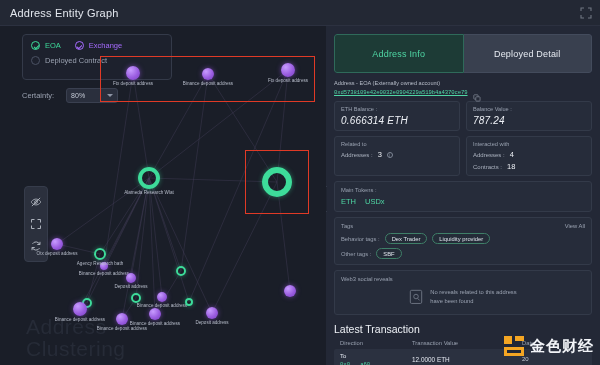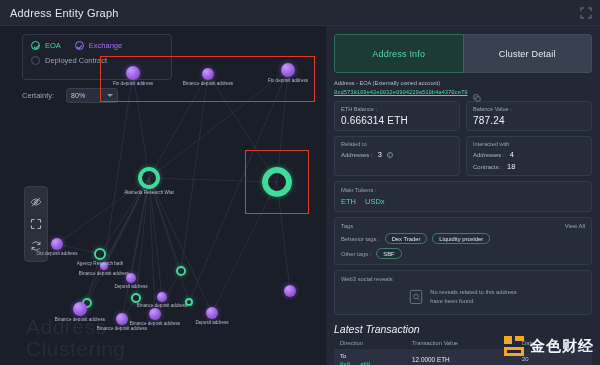--- a/index.html
+++ b/index.html
@@ -121,21 +121,21 @@
     overflow:hidden; text-overflow:clip; white-space:nowrap; max-width:222px;
   }
   .copy-icon { margin-left:5px; width:8px; height:8px; opacity:.75; }
 
   .stat-row { display:flex; gap:6px; margin-top:5px; }
   .card {
     flex:1; border:1px solid #333a49; border-radius:3px; background:#262c3a;
     padding:4px 6px;
   }
   .card-title { font-size:5.6px; color:#98a0af; }
-  .card-big { font-size:10px; color:#eef1f6; margin-top:3px; letter-spacing:.2px; }
+  .card-big { font-size:10px; color:#eef1f6; margin-top:3px; letter-spacing:.2px;font-style:italic; }
   .kv { display:flex; align-items:center; font-size:6px; color:#cfd5e0; margin-top:3px; }
   .kv .k { color:#aab1be; margin-right:5px; }
   .kv .v { color:#eef1f6; font-size:7.5px; }
   .info-dot {
     margin-left:5px; width:6px; height:6px; border-radius:50%;
     border:.8px solid #7e8695; font-size:4.5px; line-height:5px; text-align:center; color:#7e8695;
   }
 
   .box { border:1px solid #333a49; border-radius:3px; background:#262c3a; padding:5px 6px; margin-top:5px; }
   .box-title { font-size:5.8px; color:#98a0af; }
@@ -148,21 +148,21 @@
   .tag-key { font-size:5.8px; color:#98a0af; margin-right:5px; }
   .pill {
     border:1px solid #3f7f68; border-radius:8px; padding:1.5px 6px;
     font-size:5.8px; color:#dfe4ec; margin-right:5px; background:#242c38;
   }
 
   .reveal-body { display:flex; align-items:center; justify-content:center; padding:6px 0 4px; }
   .reveal-icon { width:14px; height:16px; margin-right:7px; opacity:.6; }
   .reveal-text { font-size:5.8px; color:#9aa2b1; line-height:1.5; }
 
-  .latest-title { font-size:10.5px; color:#eef1f6; margin-top:8px; margin-bottom:2px;font-style:italic; }
+  .latest-title { font-size:10.5px; color:#eef1f6; margin-top:8px; margin-bottom:2px; }
   .tx-table { width:100%; }
   .tx-head { display:flex; padding:3px 6px; }
   .tx-head div { font-size:5.8px; color:#98a0af; }
   .tx-row { display:flex; padding:4px 6px; background:#2b3140; border-radius:2px; }
   .c1 { width:72px; } .c2 { width:110px; } .c3 { flex:1; }
   .tx-dir { font-size:6px; color:#e4e8f0; }
   .tx-sub { font-size:5.6px; color:#4fd6a4; text-decoration:underline; margin-top:2px; font-family:"Liberation Mono", monospace; }
   .tx-val { font-size:6.4px; color:#e4e8f0; padding-top:3px; }
   .tx-date { font-size:6px; color:#c3c9d4; padding-top:3px; }
 
@@ -351,21 +351,21 @@
   </div>
 
   <div class="panel">
 
     <div class="collapse-handle">
       
     </div>
 
     <div class="tabs">
       <div class="tab active">Address Info</div>
-      <div class="tab inactive">Cluster Detail</div>
+      <div class="tab inactive">Deployed Detail</div>
     </div>
 
     <div class="addr-head">Address - EOA (Externally owned account)</div>
     <div class="addr-hash-row">
       <span class="addr-hash">0xd5738109e42e0032e0904229a519b4a4370ce79</span>
       <span class="copy-icon">
         <svg viewBox="0 0 12 12">
             <rect x="1.2" y="1.2" width="6.4" height="6.4" rx="1" fill="none" stroke="#aeb5c2" stroke-width="1"></rect>
             <rect x="4.2" y="4.2" width="6.4" height="6.4" rx="1" fill="#232836" stroke="#aeb5c2" stroke-width="1"></rect>
           </svg>

